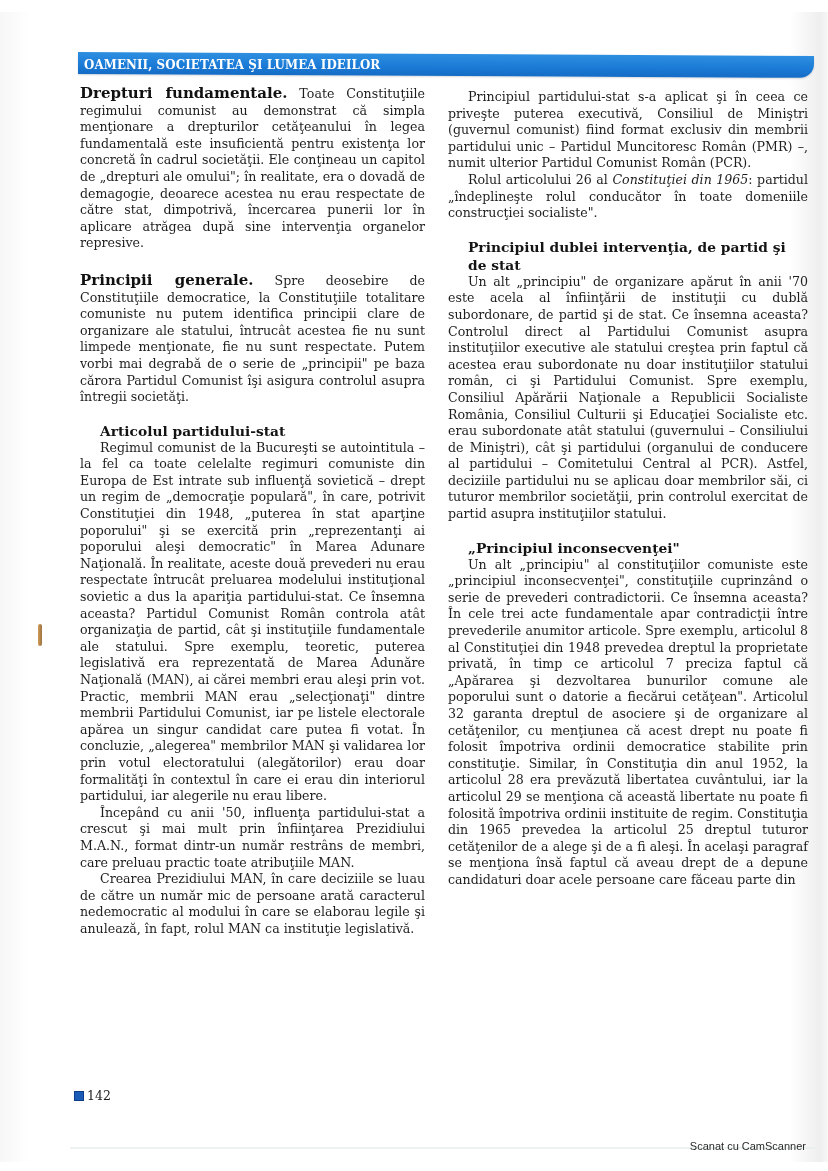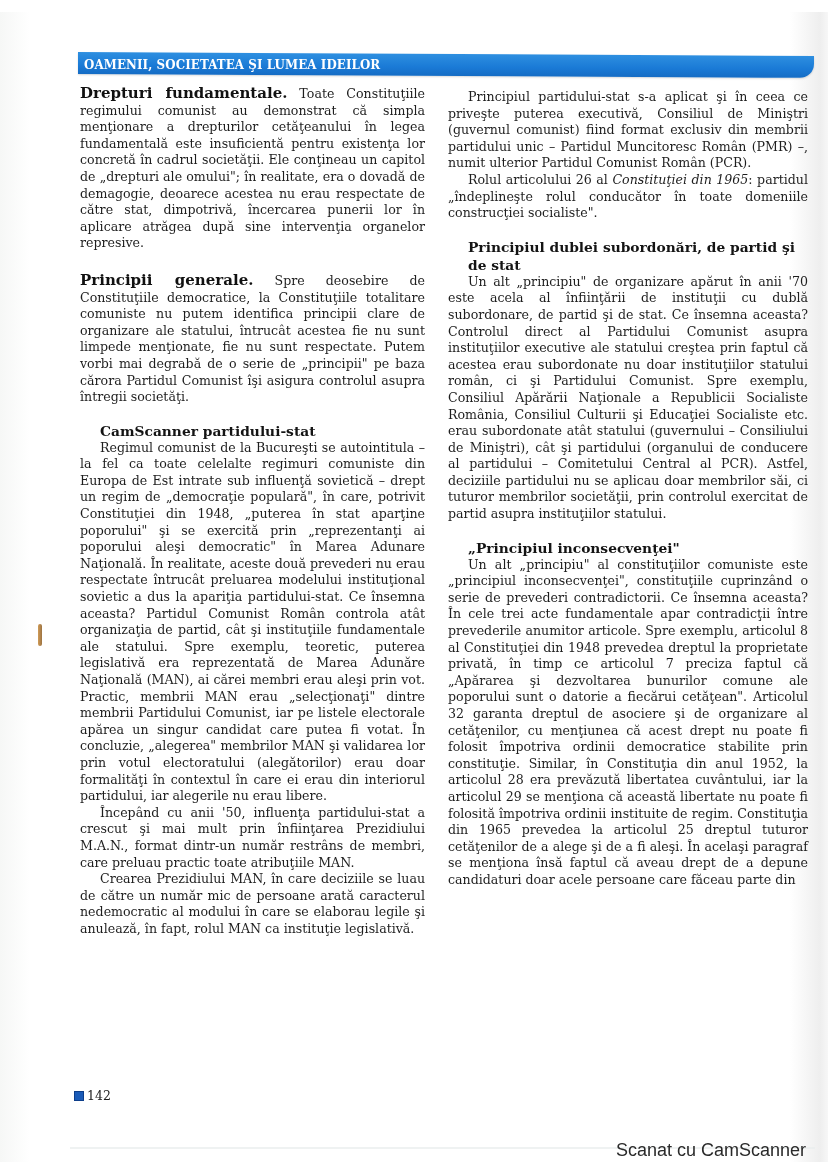--- a/index.html
+++ b/index.html
@@ -57,48 +57,48 @@
       position: absolute; left: 38px; top: 612px; width: 4px; height: 22px;
       background: linear-gradient(90deg, #c98a3a, #8a5a20);
       border-radius: 2px; opacity: 0.85;
     }
     .bottom-line {
       position: absolute; left: 70px; top: 1135px; width: 745px; height: 2px;
       background: #e8ecec; opacity: 0.7;
     }
     .watermark {
       position: absolute; right: 22px; top: 1140px; font-family: "Liberation Sans", sans-serif;
-      font-size: 18px; color: #2a2a2a;
+      font-size: 11px; color: #2a2a2a;
     }
   </style>
 </head>
 <body>
 
 <div class="page">
   <div class="bookmark-mark"></div>
 
   <div class="header-bar"></div>
   <div class="header-title">OAMENII, SOCIETATEA ŞI LUMEA IDEILOR</div>
 
   <div class="col col-left">
     <p><span class="lead">Drepturi fundamentale.</span><span> Toate Constituţiile regimului comunist au demonstrat că simpla menţionare a drepturilor cetăţeanului în legea fundamentală este insuficientă pentru existenţa lor concretă în cadrul societăţii. Ele conţineau un capitol de „drepturi ale omului"; în realitate, era o dovadă de demagogie, deoarece acestea nu erau respectate de către stat, dimpotrivă, încercarea punerii lor în aplicare atrăgea după sine intervenţia organelor represive.</span></p>
     <div class="gap-big"></div>
     <p><span class="lead">Principii generale.</span><span> Spre deosebire de Constituţiile democratice, la Constituţiile totalitare comuniste nu putem identifica principii clare de organizare ale statului, întrucât acestea fie nu sunt limpede menţionate, fie nu sunt respectate. Putem vorbi mai degrabă de o serie de „principii" pe baza cărora Partidul Comunist îşi asigura controlul asupra întregii societăţi.</span></p>
     <div class="gap-mid"></div>
-    <h3 class="sub">CamScanner partidului-stat</h3>
+    <h3 class="sub">Articolul partidului-stat</h3>
     <p class="ind">Regimul comunist de la Bucureşti se autointitula – la fel ca toate celelalte regimuri comuniste din Europa de Est intrate sub influenţă sovietică – drept un regim de „democraţie populară", în care, potrivit Constituţiei din 1948, „puterea în stat aparţine poporului" şi se exercită prin „reprezentanţi ai poporului aleşi democratic" în Marea Adunare Naţională. În realitate, aceste două prevederi nu erau respectate întrucât preluarea modelului instituţional sovietic a dus la apariţia partidului-stat. Ce însemna aceasta? Partidul Comunist Român controla atât organizaţia de partid, cât şi instituţiile fundamentale ale statului. Spre exemplu, teoretic, puterea legislativă era reprezentată de Marea Adunăre Naţională (MAN), ai cărei membri erau aleşi prin vot. Practic, membrii MAN erau „selecţionaţi" dintre membrii Partidului Comunist, iar pe listele electorale apărea un singur candidat care putea fi votat. În concluzie, „alegerea" membrilor MAN şi validarea lor prin votul electoratului (alegătorilor) erau doar formalităţi în contextul în care ei erau din interiorul partidului, iar alegerile nu erau libere.</p>
     <p class="ind">Începând cu anii '50, influenţa partidului-stat a crescut şi mai mult prin înfiinţarea Prezidiului M.A.N., format dintr-un număr restrâns de membri, care preluau practic toate atribuţiile MAN.</p>
     <p class="ind">Crearea Prezidiului MAN, în care deciziile se luau de către un număr mic de persoane arată caracterul nedemocratic al modului în care se elaborau legile şi anulează, în fapt, rolul MAN ca instituţie legislativă.</p>
   </div>
 
   <div class="col col-right">
     <p class="ind">Principiul partidului-stat s-a aplicat şi în ceea ce priveşte puterea executivă, Consiliul de Miniştri (guvernul comunist) fiind format exclusiv din membrii partidului unic – Partidul Muncitoresc Român (PMR) –, numit ulterior Partidul Comunist Român (PCR).</p>
     <p class="ind"><span>Rolul articolului 26 al </span><em class="it">Constituţiei din 1965</em><span>: partidul „îndeplineşte rolul conducător în toate domeniile construcţiei socialiste".</span></p>
     <div class="gap-mid"></div>
-    <h3 class="sub">Principiul dublei subordonări, de partid şi de stat</h3>
+    <h3 class="sub">Principiul dublei intervenţia, de partid şi de stat</h3>
     <p class="ind">Un alt „principiu" de organizare apărut în anii '70 este acela al înfiinţării de instituţii cu dublă subordonare, de partid şi de stat. Ce însemna aceasta? Controlul direct al Partidului Comunist asupra instituţiilor executive ale statului creştea prin faptul că acestea erau subordonate nu doar instituţiilor statului român, ci şi Partidului Comunist. Spre exemplu, Consiliul Apărării Naţionale a Republicii Socialiste România, Consiliul Culturii şi Educaţiei Socialiste etc. erau subordonate atât statului (guvernului – Consiliului de Miniştri), cât şi partidului (organului de conducere al partidului – Comitetului Central al PCR). Astfel, deciziile partidului nu se aplicau doar membrilor săi, ci tuturor membrilor societăţii, prin controlul exercitat de partid asupra instituţiilor statului.</p>
     <div class="gap-mid"></div>
     <h3 class="sub">„Principiul inconsecvenţei"</h3>
     <p class="ind">Un alt „principiu" al constituţiilor comuniste este „principiul inconsecvenţei", constituţiile cuprinzând o serie de prevederi contradictorii. Ce însemna aceasta? În cele trei acte fundamentale apar contradicţii între prevederile anumitor articole. Spre exemplu, articolul 8 al Constituţiei din 1948 prevedea dreptul la proprietate privată, în timp ce articolul 7 preciza faptul că „Apărarea şi dezvoltarea bunurilor comune ale poporului sunt o datorie a fiecărui cetăţean". Articolul 32 garanta dreptul de asociere şi de organizare al cetăţenilor, cu menţiunea că acest drept nu poate fi folosit împotriva ordinii democratice stabilite prin constituţie. Similar, în Constituţia din anul 1952, la articolul 28 era prevăzută libertatea cuvântului, iar la articolul 29 se menţiona că această libertate nu poate fi folosită împotriva ordinii instituite de regim. Constituţia din 1965 prevedea la articolul 25 dreptul tuturor cetăţenilor de a alege şi de a fi aleşi. În acelaşi paragraf se menţiona însă faptul că aveau drept de a depune candidaturi doar acele persoane care făceau parte din</p>
   </div>
 
   <div class="page-num">
     <span class="page-square"></span>
     <span>142</span>
   </div>

